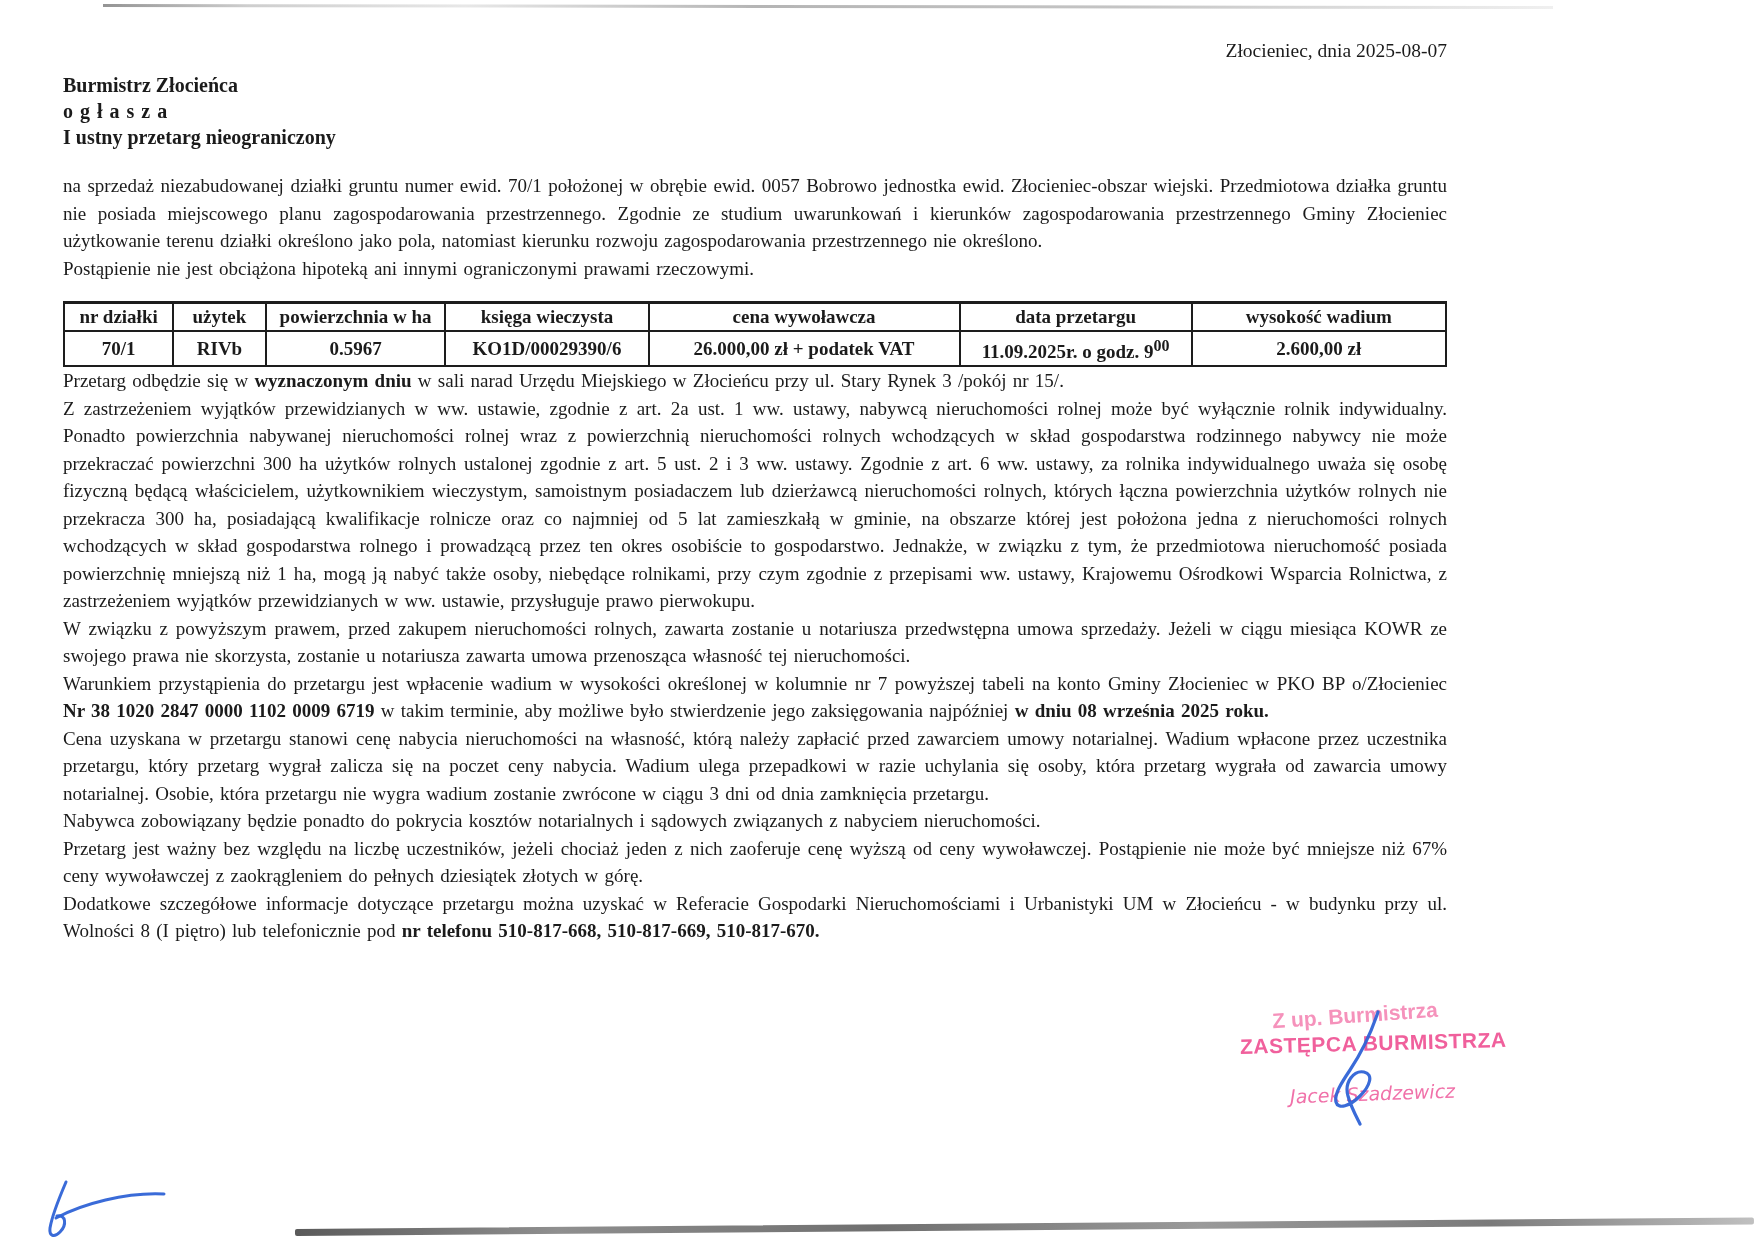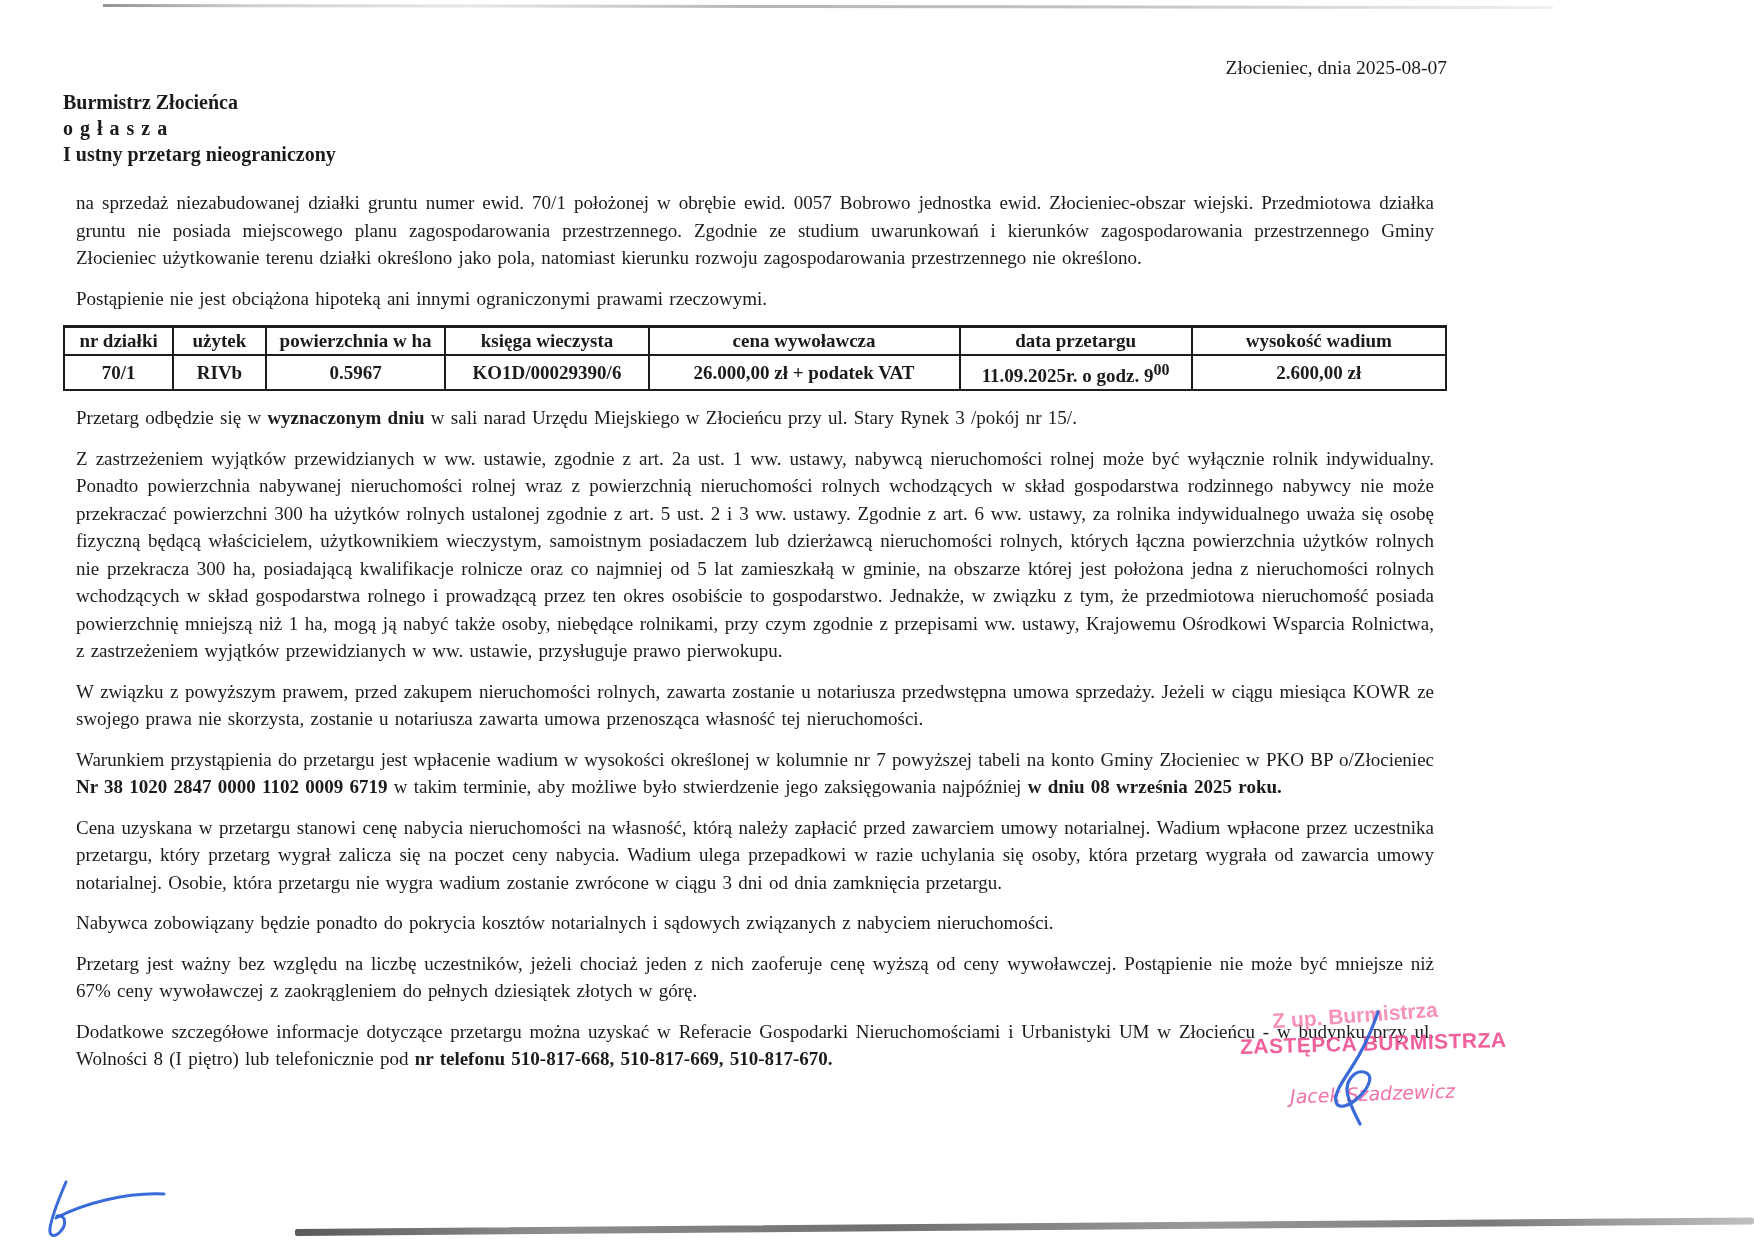--- a/index.html
+++ b/index.html
@@ -8,43 +8,43 @@
     width:1754px;height:1240px;
     background:#ffffff;
     overflow:hidden;
     font-family:"Liberation Serif", serif;
     color:#1b1b1b;
   }
   .content{
     position:absolute;left:63px;top:0;width:1384px;
   }
   .date-line{
-    margin-top:55px;
+    margin-top:38px;
     text-align:right;
     font-size:19.5px;line-height:26px;
   }
   .title-block{
     margin-top:8px;
     text-align:left;
     font-weight:bold;
     font-size:20px;line-height:26px;
   }
   .title-block .t2{letter-spacing:1px;}
   p.body{
-    margin:13px;
+    margin:0;
     text-align:justify;
     font-size:19px;
     line-height:27.5px;
     word-spacing:1.5px;
   }
   .intro{margin-top:22px;}
   table.lots{
     width:100%;
     border-collapse:collapse;
-    margin-top:5px;
+    margin-top:19px;
     table-layout:fixed;
   }
   table.lots th, table.lots td{
     border:2px solid #1d1d1d;
     font-weight:bold;
     text-align:center;
     padding:1px 2px;
   }
   table.lots th{font-size:19px;line-height:24px;}
   table.lots td{font-size:19px;line-height:25px;}

